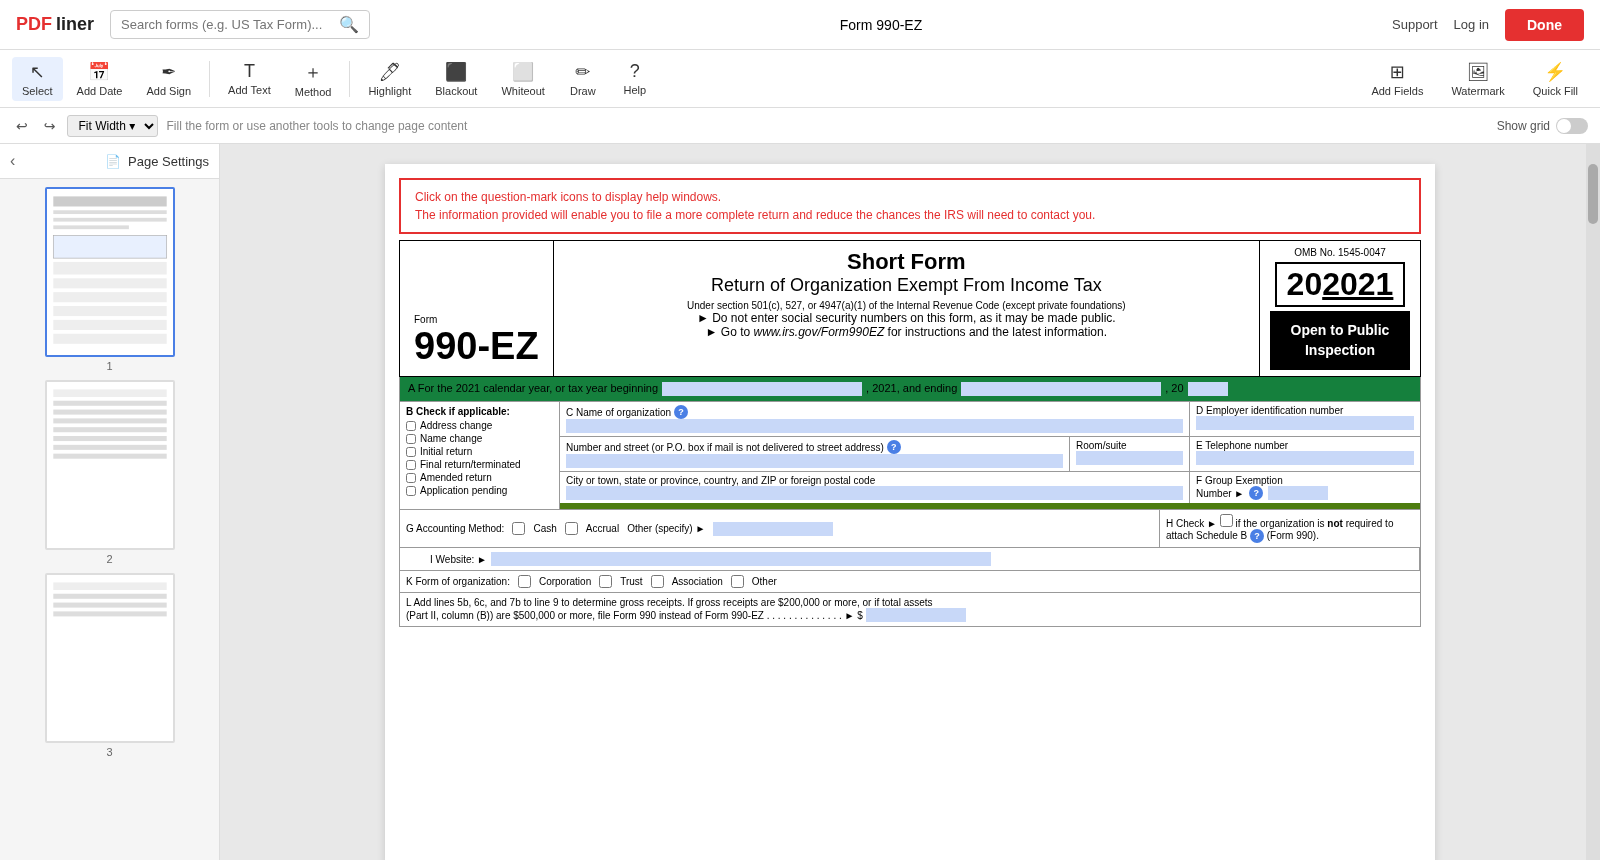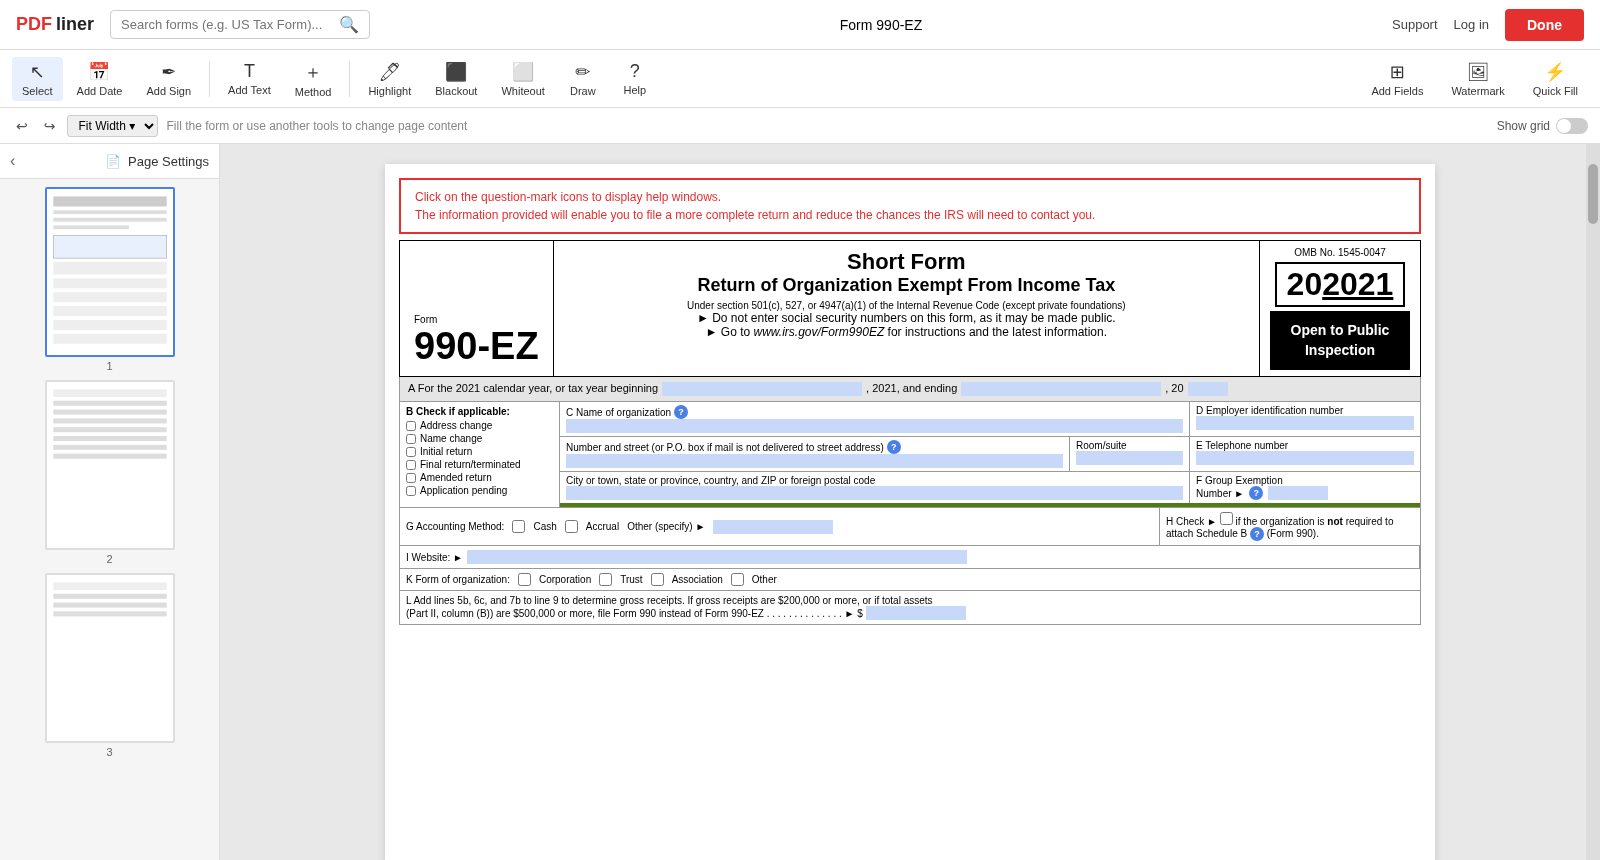--- a/index.html
+++ b/index.html
@@ -311,21 +311,21 @@
     .form-label-small { font-size: 10px; }
     .form-990-big { font-size: 38px; font-weight: bold; }
     .form-center-section {
       flex: 1;
       border-left: 1px solid #000;
       border-right: 1px solid #000;
       padding: 8px 14px;
       text-align: center;
     }
     .form-short-form { font-size: 22px; font-weight: bold; }
-    .form-return-title { font-size: 18px; font-weight: bold; }
+    .form-return-title { font-size: 18px; font-weight: normal; }
     .form-sub-text { font-size: 10px; margin-top: 4px; }
     .form-sub-text2 { font-size: 12px; }
     .form-omb-section {
       min-width: 160px;
       padding: 6px 10px;
       text-align: center;
     }
     .omb-num { font-size: 10px; }
     .year-display {
       font-size: 32px;
@@ -340,21 +340,21 @@
       color: #fff;
       font-size: 14px;
       font-weight: bold;
       padding: 10px 12px;
       text-align: center;
       line-height: 1.4;
     }
 
     
     .row-a {
-      background: #e5e5e5;
+      background: #15803d;
       border: 1px solid #999;
       border-top: none;
       padding: 5px 8px;
       font-size: 11px;
       display: flex;
       gap: 4px;
     }
 
     
     .row-bcd {
@@ -414,21 +414,21 @@
       padding: 3px 6px;
       font-size: 10px;
     }
     .col-e {
       width: 230px;
       padding: 3px 6px;
       font-size: 10px;
     }
     .col-city-row {
       display: flex;
-      border-bottom: 4px solid #4d7c0f;
+      border-bottom: 6px solid #4d7c0f;
     }
     .col-city {
       flex: 1;
       border-right: 1px solid #999;
       padding: 3px 6px;
       font-size: 10px;
     }
     .col-f {
       width: 230px;
       padding: 3px 6px;
@@ -465,20 +465,21 @@
       align-items: center;
     }
     .col-i {
       flex: 1;
       padding: 4px 6px;
       font-size: 10px;
       border-right: 1px solid #999;
       display: flex;
       align-items: center;
       gap: 4px;
+      margin-left: 24px;
     }
 
     
     .row-j {
       display: flex;
       border: 1px solid #999;
       border-top: none;
       align-items: center;
     }
     .col-j {

